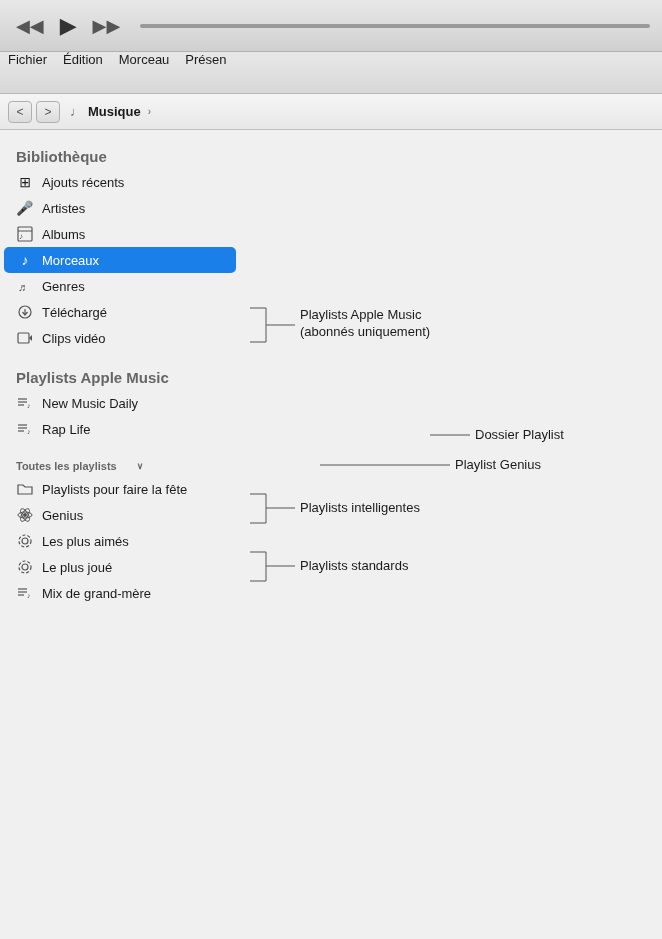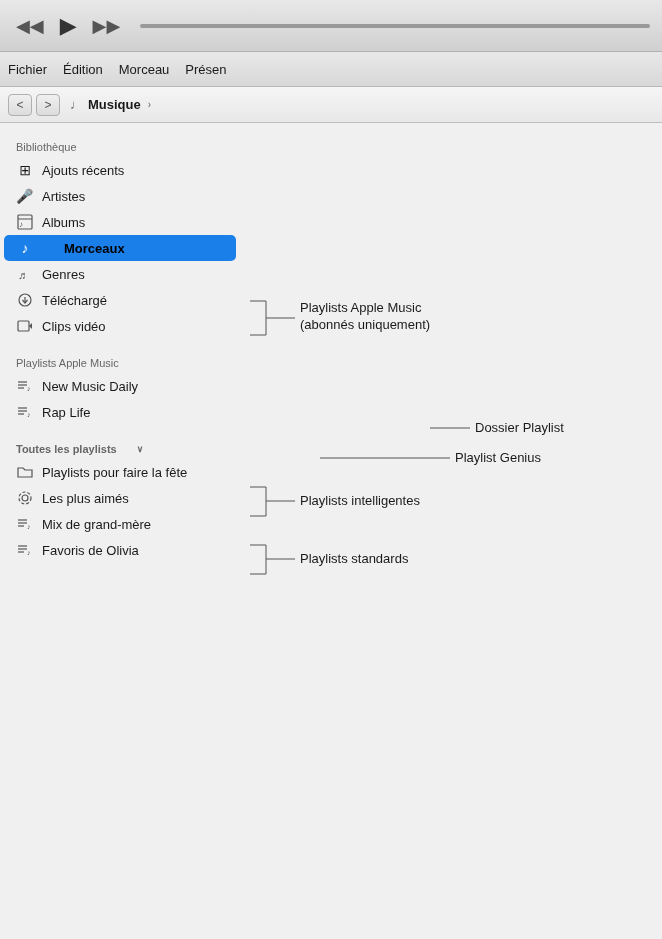--- a/index.html
+++ b/index.html
@@ -36,23 +36,23 @@
       height: 4px;
       background: #999;
       border-radius: 2px;
       margin-left: 8px;
     }
 
     
     .menu-bar {
       background: linear-gradient(to bottom, #e8e8e8, #d8d8d8);
       border-bottom: 1px solid #b8b8b8;
-      height: 35px;
-      display: flex;
-      align-items: center;
+      height: 42px;
+      display: flex;
+      align-items: flex-start;
       padding: 0 8px;
       gap: 16px;
     }
     .menu-item {
       font-size: 13px;
       color: #1a1a1a;
       cursor: pointer;
     }
 
     
@@ -105,22 +105,22 @@
 
     
     .sidebar {
       width: 240px;
       background: #f0f0f0;
       min-height: 827px;
       padding-top: 8px;
     }
 
     .section-header {
-      font-size: 11px;
-      font-weight: 400;
+      font-size: 15px;
+      font-weight: 700;
       color: #666;
       padding: 10px 16px 4px 16px;
       text-transform: none;
       letter-spacing: 0;
     }
 
     .sidebar-item {
       display: flex;
       align-items: center;
       gap: 8px;
@@ -143,23 +143,22 @@
       display: flex;
       align-items: center;
       justify-content: center;
       font-size: 14px;
       flex-shrink: 0;
     }
     .sidebar-item .item-label {
       font-size: 13px;
     }
     .sidebar-item.active .item-label {
-      color: #000000;
-      font-weight: 700;
-      margin-left: 22px;
+      color: #ffffff;
+      font-weight: 400;
     }
 
     
     .section-divider {
       height: 8px;
     }
 
     
     .playlists-header {
       display: flex;
@@ -326,55 +325,64 @@
 
     <div class="sidebar-item">
       <span class="item-icon">
         <svg width="16" height="16" viewBox="0 0 16 16">
           <path d="M1,4 L1,13 L15,13 L15,6 L8,6 L6,4 Z" fill="none" stroke="#555" stroke-width="1.2"></path>
         </svg>
       </span>
       <span class="item-label">Playlists pour faire la fête</span>
     </div>
 
+    <div class="sidebar-item">
+      <span class="item-icon">
+        <svg width="16" height="16" viewBox="0 0 16 16">
+          <circle cx="8" cy="8" r="2" fill="#555"></circle>
+          <ellipse cx="8" cy="8" rx="7" ry="3" fill="none" stroke="#555" stroke-width="1" transform="rotate(0)"></ellipse>
+          <ellipse cx="8" cy="8" rx="7" ry="3" fill="none" stroke="#555" stroke-width="1" transform="rotate(60 8 8)"></ellipse>
+          <ellipse cx="8" cy="8" rx="7" ry="3" fill="none" stroke="#555" stroke-width="1" transform="rotate(120 8 8)"></ellipse>
+        </svg>
+      </span>
+      <span class="item-label">Genius</span>
+    </div>
 
     <div class="sidebar-item">
       <span class="item-icon">
         <svg width="16" height="16" viewBox="0 0 16 16">
           <circle cx="8" cy="8" r="3" fill="none" stroke="#555" stroke-width="1.2"></circle>
           <circle cx="8" cy="8" r="6" fill="none" stroke="#555" stroke-width="1.2" stroke-dasharray="3,2"></circle>
         </svg>
       </span>
       <span class="item-label">Les plus aimés</span>
     </div>
 
+    <div class="sidebar-item">
+      <span class="item-icon">
+        <svg width="16" height="16" viewBox="0 0 16 16">
+          <circle cx="8" cy="8" r="3" fill="none" stroke="#555" stroke-width="1.2"></circle>
+          <circle cx="8" cy="8" r="6" fill="none" stroke="#555" stroke-width="1.2" stroke-dasharray="3,2"></circle>
+        </svg>
+      </span>
+      <span class="item-label">Le plus joué</span>
+    </div>
 
     <div class="sidebar-item">
       <span class="item-icon">
         <svg width="16" height="16" viewBox="0 0 16 16">
           <line x1="1" y1="4" x2="10" y2="4" stroke="#555" stroke-width="1.2"></line>
           <line x1="1" y1="7" x2="10" y2="7" stroke="#555" stroke-width="1.2"></line>
           <line x1="1" y1="10" x2="7" y2="10" stroke="#555" stroke-width="1.2"></line>
           <text x="10" y="13" font-size="7" fill="#555">♪</text>
         </svg>
       </span>
       <span class="item-label">Mix de grand-mère</span>
     </div>
 
-    <div class="sidebar-item">
-      <span class="item-icon">
-        <svg width="16" height="16" viewBox="0 0 16 16">
-          <line x1="1" y1="4" x2="10" y2="4" stroke="#555" stroke-width="1.2"></line>
-          <line x1="1" y1="7" x2="10" y2="7" stroke="#555" stroke-width="1.2"></line>
-          <line x1="1" y1="10" x2="7" y2="10" stroke="#555" stroke-width="1.2"></line>
-          <text x="10" y="13" font-size="7" fill="#555">♪</text>
-        </svg>
-      </span>
-      <span class="item-label">Favoris de Olivia</span>
-    </div>
 
   </div>
 
   <div class="annotation-area">
     <svg class="annotations-svg" xmlns="http://www.w3.org/2000/svg">
 
       <line x1="10" y1="178" x2="26" y2="178" stroke="#555" stroke-width="1"></line>
       <line x1="26" y1="178" x2="26" y2="212" stroke="#555" stroke-width="1"></line>
       <line x1="10" y1="212" x2="26" y2="212" stroke="#555" stroke-width="1"></line>
       <line x1="26" y1="195" x2="55" y2="195" stroke="#555" stroke-width="1"></line>

